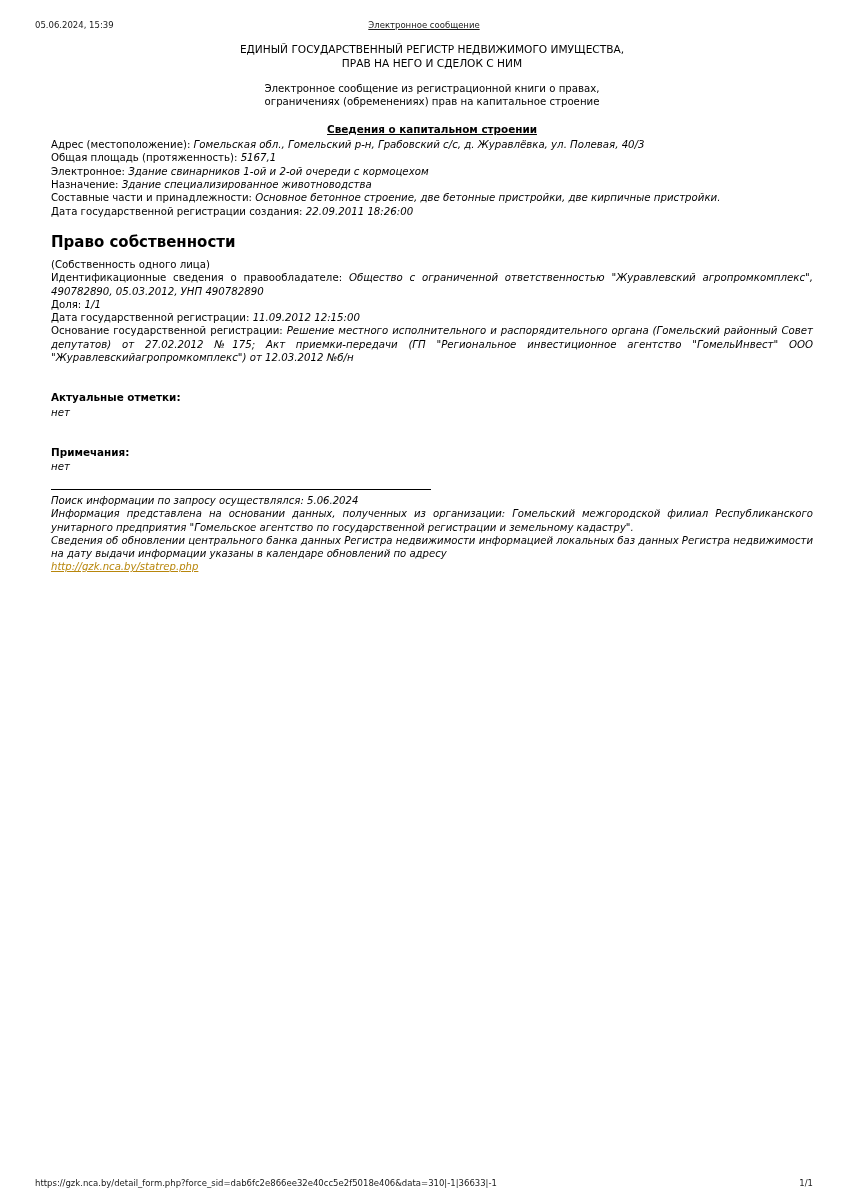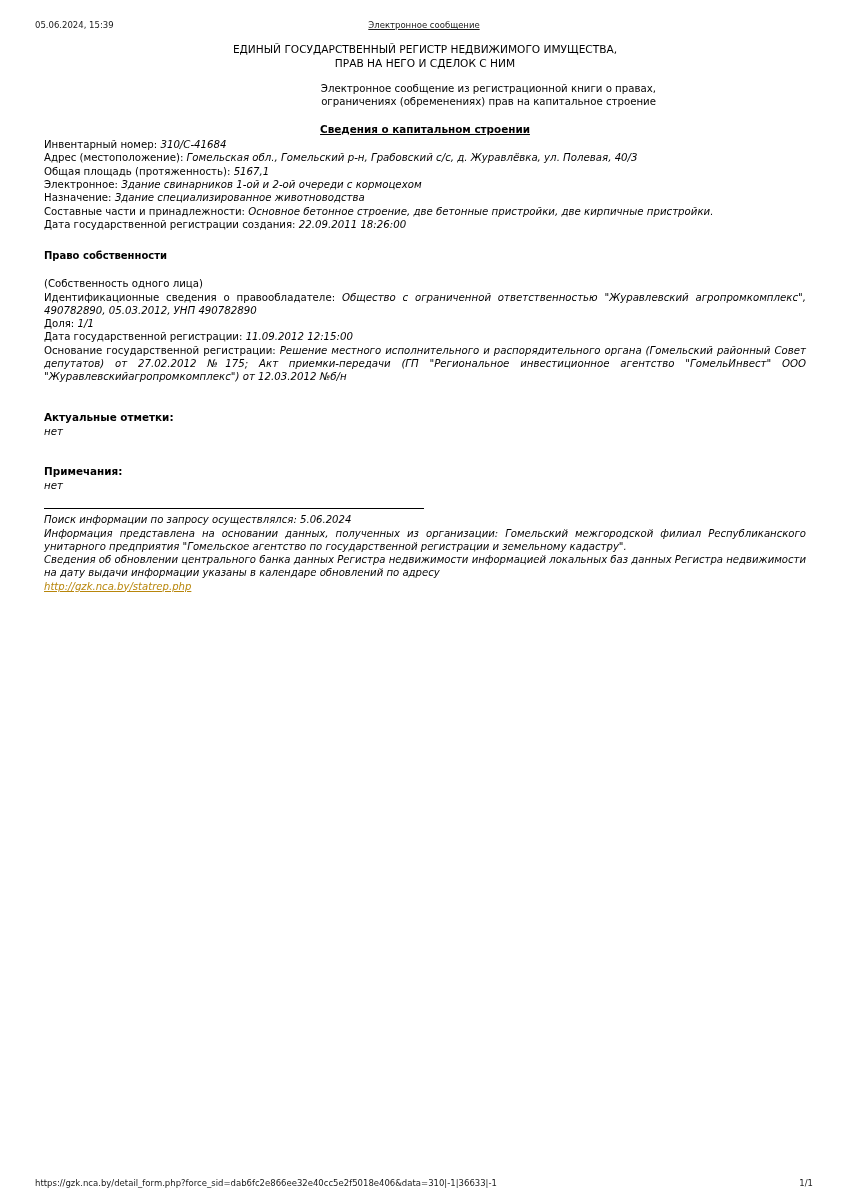--- a/index.html
+++ b/index.html
@@ -58,50 +58,50 @@
     top: 0;
     white-space: nowrap;
   }
   .browser-foot .ftr-page {
     position: absolute;
     right: 35px;
     top: 0;
   }
   .content {
     position: absolute;
-    left: 44px;
+    left: 51px;
     top: 42px;
     width: 762px;
     font-size: 10.2px;
     line-height: 13.2px;
   }
   .title-block {
     text-align: center;
     font-size: 10.6px;
     line-height: 14px;
     margin-bottom: 12px;
   }
   .subtitle-block {
-    text-align: right;
+    text-align: center;
     font-size: 10.2px;
     line-height: 13.4px;
     margin-bottom: 14px;
     padding: 0 150px;
   }
   .section-head {
     font-weight: bold;
     text-decoration: underline;
     font-size: 10.4px;
     margin-bottom: 2px;
     text-align: center;
   }
   .section-head-plain {
     font-weight: bold;
-    font-size: 10px;
-    margin-bottom: 15px;
+    font-size: 15px;
+    margin-bottom: 9px;
   }
   .row {
     font-size: 10.2px;
     line-height: 13.3px;
     text-align: justify;
   }
   .val {
     font-style: italic;
   }
   .block-gap {
@@ -158,24 +158,20 @@
     </div>
 
     <div class="subtitle-block">
       <div>Электронное сообщение из регистрационной книги о правах,</div>
       <div>ограничениях (обременениях) прав на капитальное строение</div>
     </div>
 
     <div class="section-head">Сведения о капитальном строении</div>
 
     <div class="row">
-      <span>Инвентарный номер:</span>
-      <span class="val">310/С-41684</span>
-    </div>
-    <div class="row">
       <span>Адрес (местоположение):</span>
       <span class="val">Гомельская обл., Гомельский р-н, Грабовский с/с, д. Журавлёвка, ул. Полевая, 40/3</span>
     </div>
     <div class="row">
       <span>Общая площадь (протяженность):</span>
       <span class="val">5167,1</span>
     </div>
     <div class="row">
       <span>Электронное:</span>
       <span class="val">Здание свинарников 1-ой и 2-ой очереди с кормоцехом</span>

